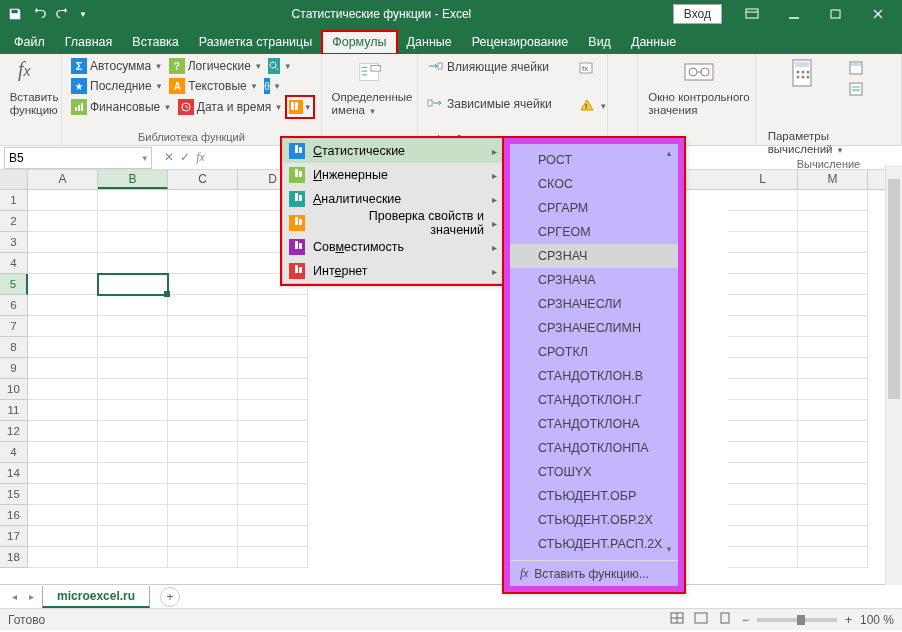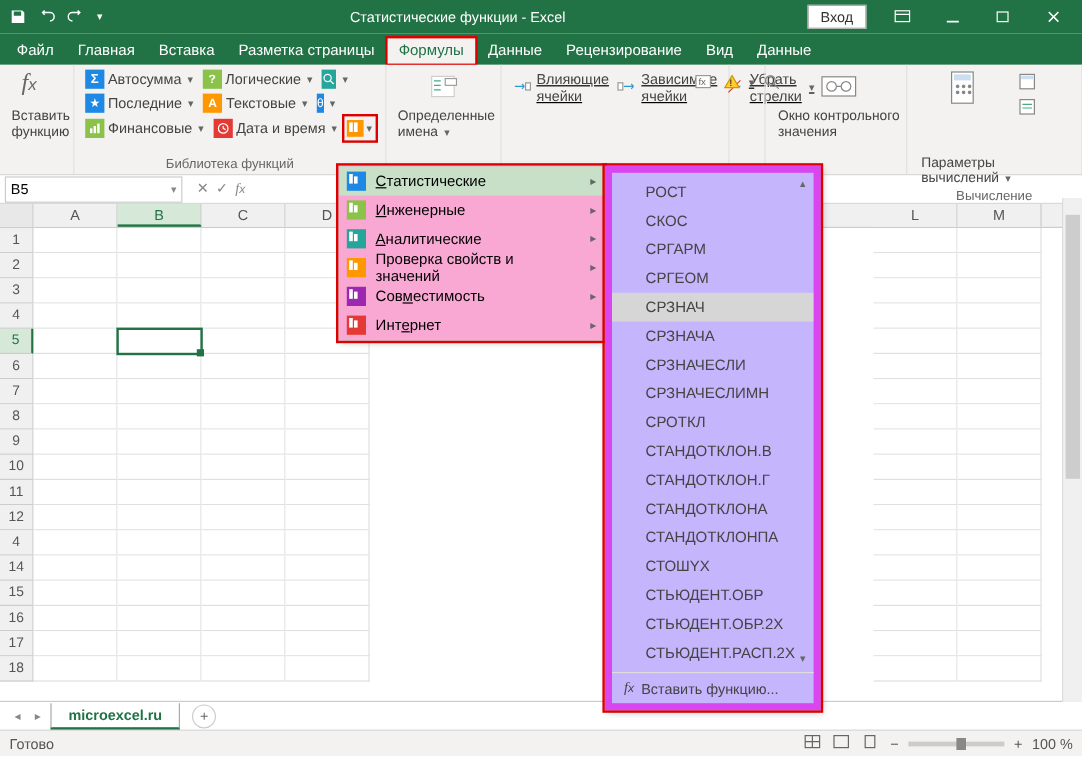--- a/index.html
+++ b/index.html
@@ -31,21 +31,21 @@
 .big-btn { display: flex; flex-direction: column; align-items: center; width: 56px; padding-top: 2px; gap:1px;}
 .big-btn-ico { width: 32px; height: 32px; }
 .big-btn-lbl { font-size: 11.5px; color: #444; text-align: left; line-height: 1.15; }
 
 .lib-row { display: flex; gap: 2px; }
 .lib-item { display: flex; align-items: center; gap: 3px; padding: 2px 3px; font-size: 12px; color: #444; }
 .lib-item .ic { width: 16px; height: 16px; display:flex; align-items:center; justify-content:center; }
 .drop-ar { font-size: 9px; color:#666; margin-left:2px;}
 .more-btn { width: 28px; height: 22px; display:flex; align-items:center; justify-content:center; outline:2px solid #d00; outline-offset:-1px;}
 
-.audit-stack { display:flex; gap:1px; padding-top:2px;text-decoration:underline;}
+.audit-stack { display:flex; flex-direction:column; gap:19px; padding-top:2px;}
 .audit-item { display:flex; align-items:center; gap:4px; font-size:12px; color:#444; padding:1px 3px;}
 .audit-item .ic { width:16px; height:16px; }
 
 
 .fbar { height: 24px; border-bottom: 1px solid #d9d9d9; display: flex; align-items: center; background:#fff; }
 .namebox { width: 148px; height: 22px; border: 1px solid #ccc; margin: 0 4px; padding: 0 4px; display:flex; align-items:center; font-size:12px; }
 .namebox .dd { margin-left:auto; color:#888; font-size:9px;}
 .fbar-btns { display:flex; gap:6px; padding:0 8px; color:#888;}
 .fbar-input { flex:1; padding:0 4px; font-size:12px; }
 
@@ -70,21 +70,21 @@
 .sheet { border:1px solid #aaa; border-top:none; padding:3px 14px; font-size:12px; background:#fff; color:#217346; font-weight:bold; border-bottom:2px solid #217346;}
 .addsheet { width:20px; height:20px; border:1px solid #ccc; border-radius:50%; display:flex; align-items:center; justify-content:center; color:#666; margin-left:6px;}
 
 
 .statusbar { height: 22px; background:#f3f2f1; border-top:1px solid #d9d9d9; display:flex; align-items:center; font-size:12px; color:#555; padding:0 8px;}
 .statusbar .right { margin-left:auto; display:flex; align-items:center; gap:8px;}
 .zoom-slider { width:80px; height:4px; background:#ccc; position:relative;}
 .zoom-slider::after { content:''; position:absolute; left:50%; top:-3px; width:8px; height:10px; background:#888;}
 
 
-.menu1 { position:absolute; left:282px; top:138px; width:222px; background:#f9a8d4; border:1px solid #c9c9c9; box-shadow:2px 2px 6px rgba(0,0,0,.2); z-index:50; outline:2px solid #d00;}
+.menu1 { position:absolute; left:282px; top:138px; width:222px; background:#e5e5e5; border:1px solid #c9c9c9; box-shadow:2px 2px 6px rgba(0,0,0,.2); z-index:50; outline:2px solid #d00;text-align:right;}
 .m1-item { display:flex; align-items:center; padding:4px 6px; gap:8px; font-size:12.5px; height:24px;}
 .m1-item .ic { width:16px; height:16px; }
 .m1-item.hover { background:#c8e0c8; }
 .m1-item .arr { margin-left:auto; font-size:10px; color:#666;}
 
 .menu2 { position:absolute; left:504px; top:138px; width:180px; background:#c4b5fd; border:6px solid #d946ef; box-shadow:2px 2px 6px rgba(0,0,0,.2); z-index:51; outline:2px solid #d00;}
 .m2-body { max-height:438px; overflow:hidden; padding:4px 0;}
 .m2-item { padding:4px 28px; font-size:12.5px; color:#444; height:24px; display:flex; align-items:center;}
 .m2-item.hover { background:#d6d6d6;}
 .m2-foot { border-top:1px solid #ddd; padding:5px 10px; display:flex; align-items:center; gap:6px; font-size:12px; color:#444;}

